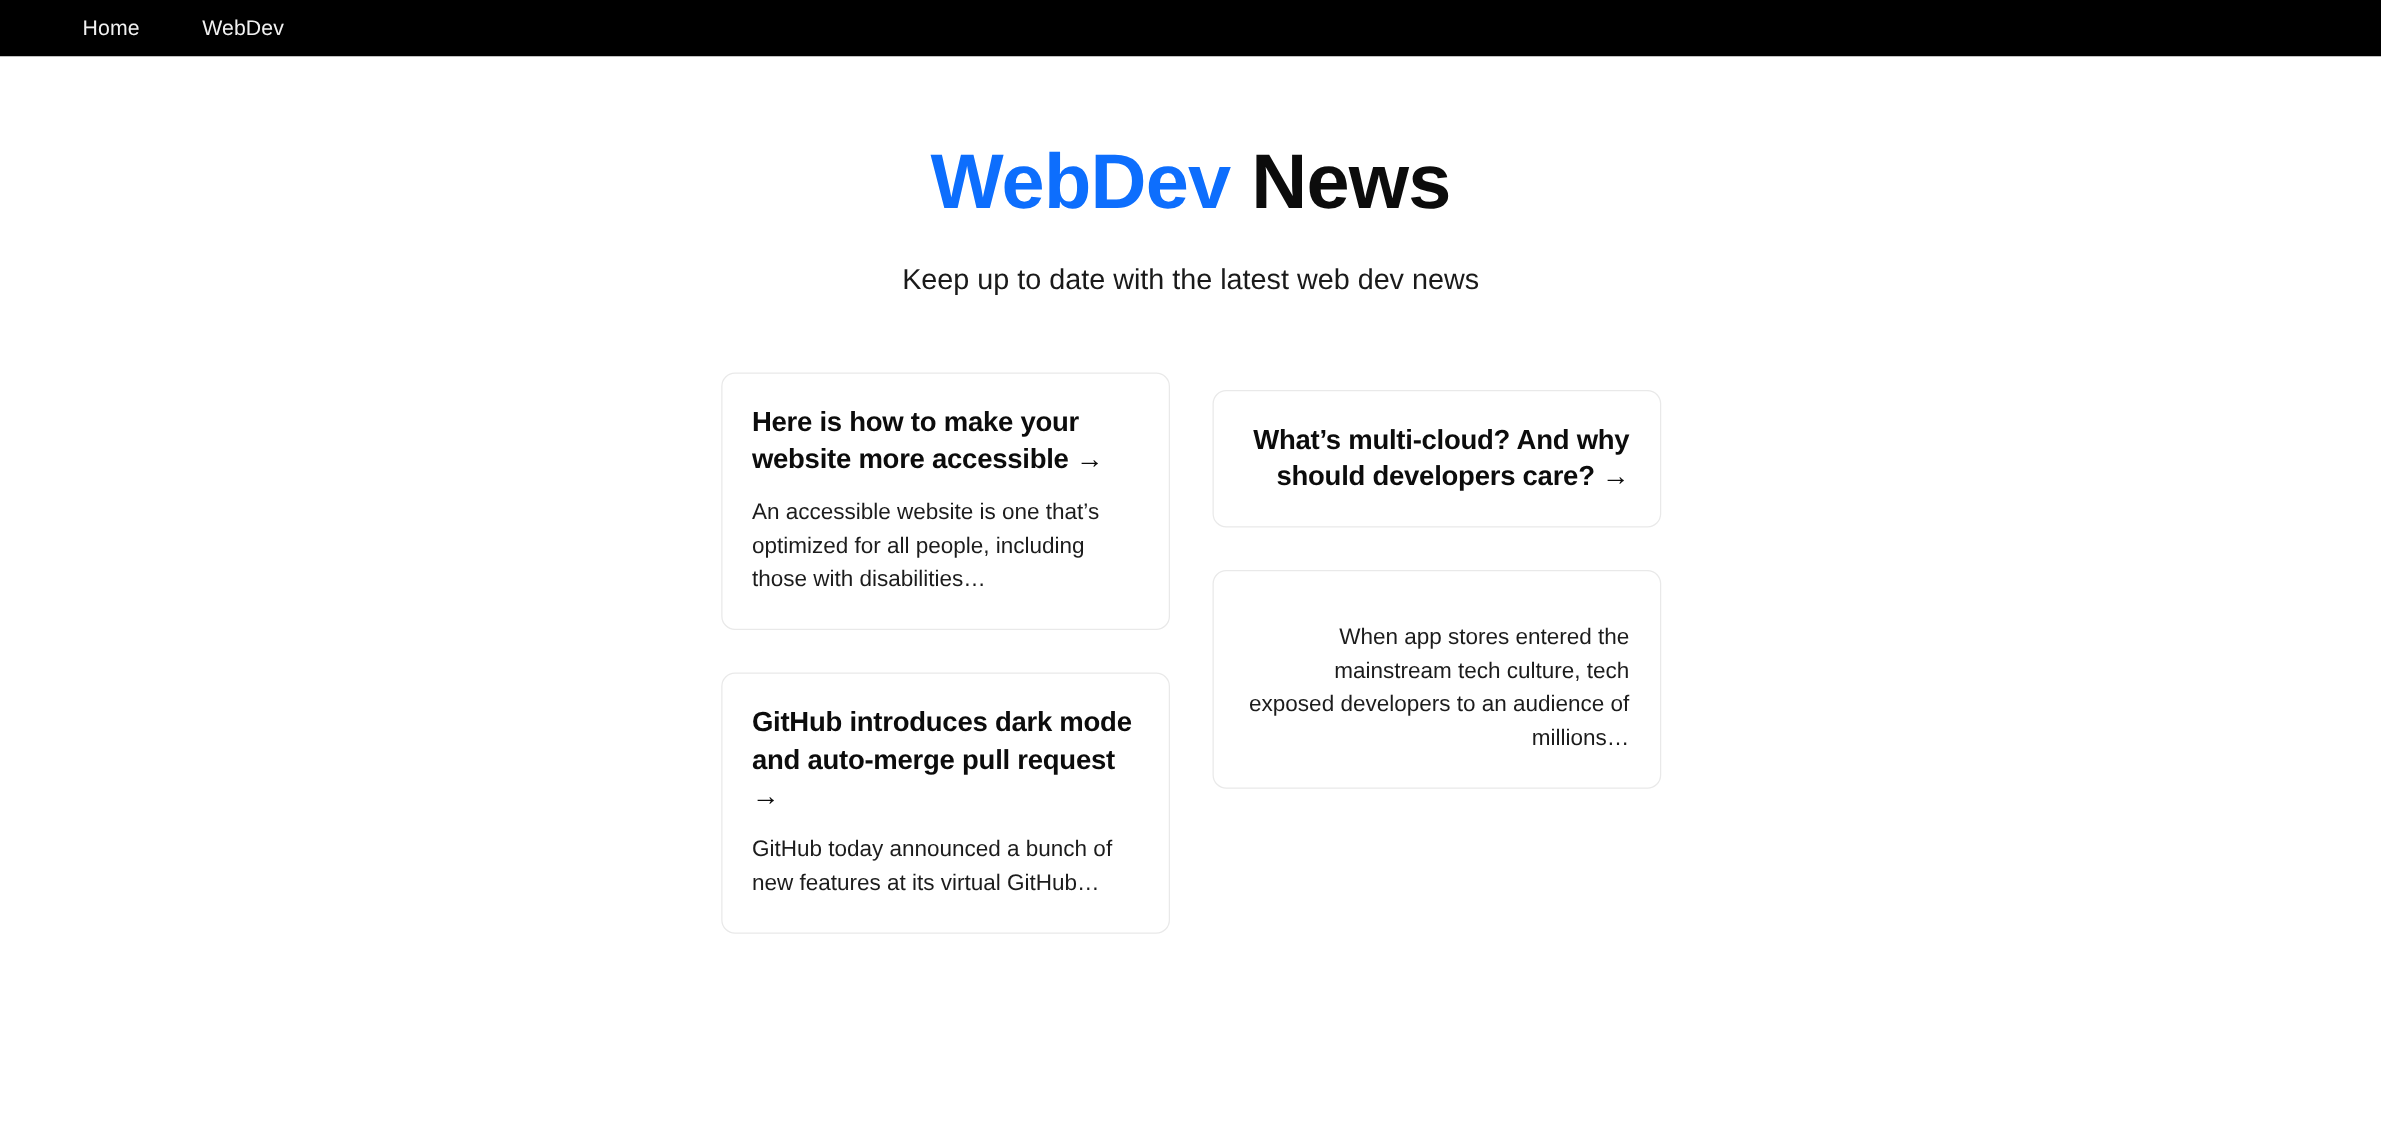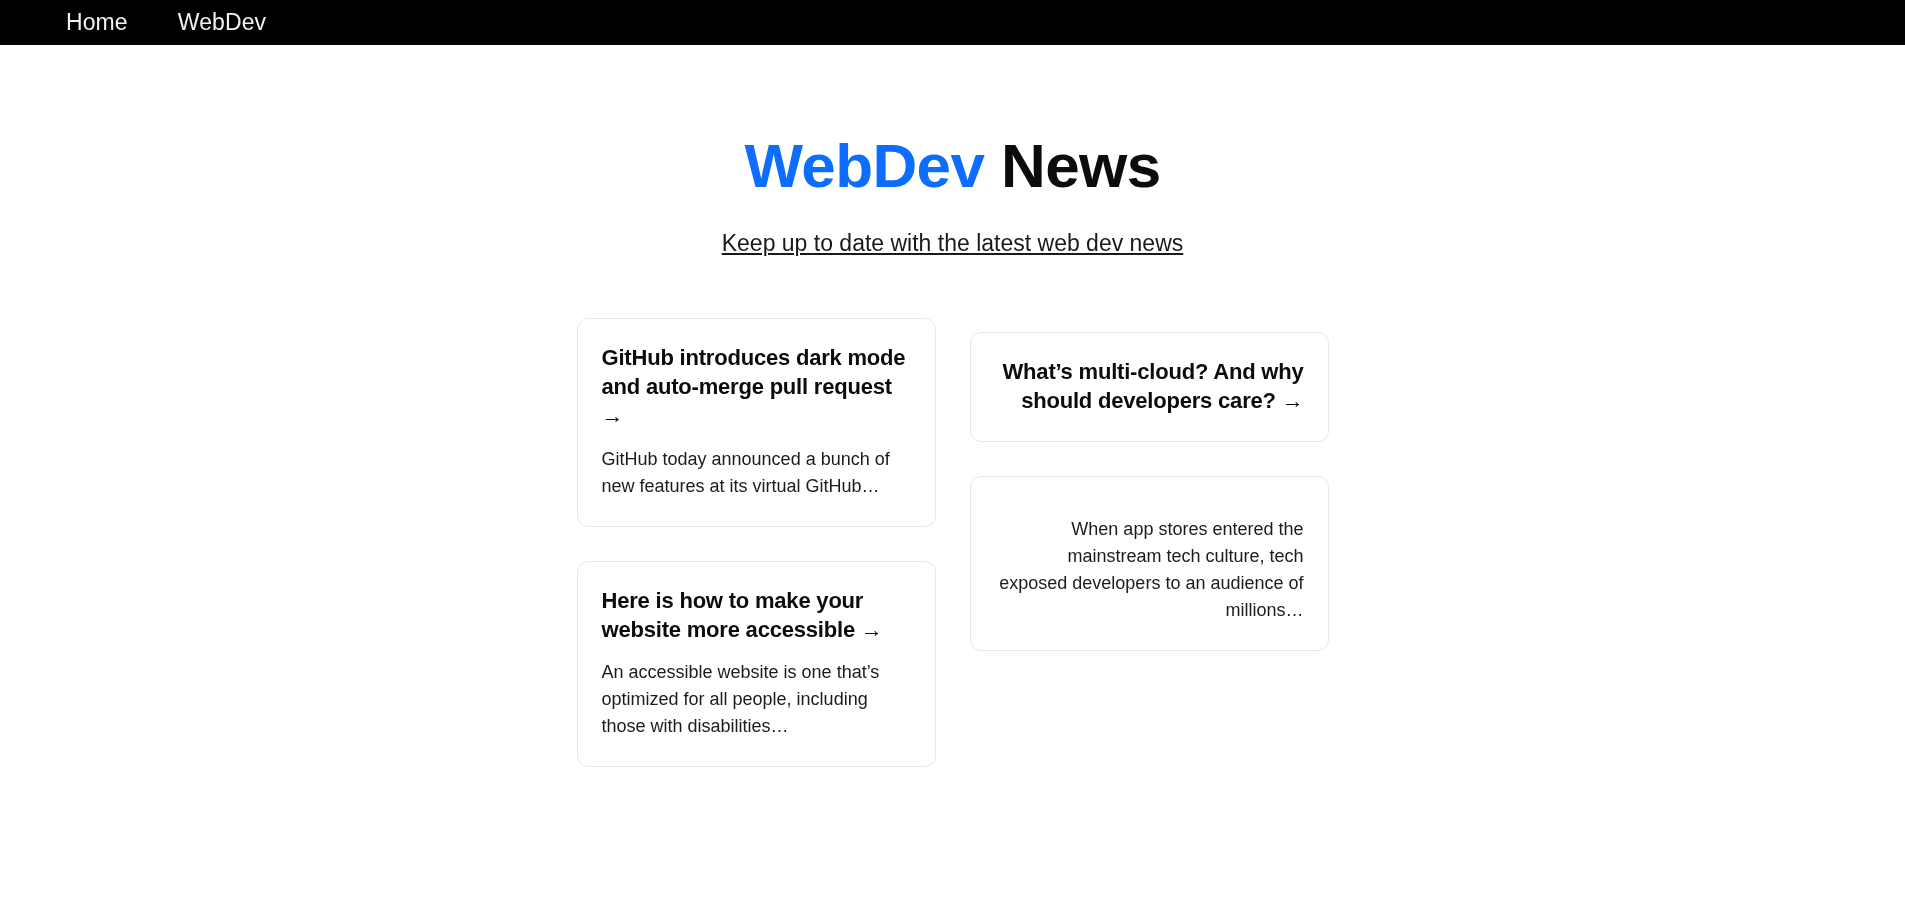--- a/index.html
+++ b/index.html
@@ -22,38 +22,38 @@
     width: 100%;
     height: 45px;
     background: #000000;
     display: flex;
     align-items: center;
     padding-left: 66px;
     gap: 50px;
   }
   .nav-link {
     color: #f1f1f1;
-    font-size: 23px;
+    font-size: 17px;
     line-height: 1;
     text-decoration: none;
     font-weight: 400;
     letter-spacing: 0.1px;
     cursor: pointer;
     white-space: nowrap;
   }
 
   
   .page {
     width: 100%;
     height: calc(100% - 45px);
     display: block;
   }
   .header {
     text-align: center;
-    padding-top: 88px;
+    padding-top: 68px;
   }
   .site-title {
     margin: 0;
     font-size: 62px;
     line-height: 1.05;
     font-weight: 700;
     letter-spacing: -0.6px;
     color: #111111;
   }
   .site-title .brand-accent {
@@ -62,21 +62,20 @@
   .site-title .brand-rest {
     color: #0c0c0c;
   }
   .tagline {
     margin: 0;
     padding-top: 31px;
     font-size: 23px;
     line-height: 1.3;
     font-weight: 400;
     color: #1a1a1a;
-    text-decoration: underline;
   }
 
   
   .cards-wrap {
     width: 752px;
     margin: 0 auto;
     padding-top: 59px;
     display: flex;
     gap: 34px;
     align-items: flex-start;
@@ -135,27 +134,27 @@
   <header class="header">
     <h1 class="site-title"><span class="brand-accent">WebDev</span><span class="brand-rest"> News</span></h1>
     <p class="tagline">Keep up to date with the latest web dev news</p>
   </header>
 
   <section class="cards-wrap">
 
     <div class="card-col col-left">
 
       <a class="card" href="#">
-        <h2 class="card-title"><span>GitHub introduces dark mode and auto-merge pull request </span><span class="arrow-glyph">→</span></h2>
-        <p class="card-desc">GitHub today announced a bunch of new features at its virtual GitHub…</p>
+        <h2 class="card-title"><span>Here is how to make your website more accessible </span><span class="arrow-glyph">→</span></h2>
+        <p class="card-desc">An accessible website is one that’s optimized for all people, including those with disabilities…</p>
       </a>
 
       <a class="card" href="#">
-        <h2 class="card-title"><span>Here is how to make your website more accessible </span><span class="arrow-glyph">→</span></h2>
-        <p class="card-desc">An accessible website is one that’s optimized for all people, including those with disabilities…</p>
+        <h2 class="card-title"><span>GitHub introduces dark mode and auto-merge pull request </span><span class="arrow-glyph">→</span></h2>
+        <p class="card-desc">GitHub today announced a bunch of new features at its virtual GitHub…</p>
       </a>
 
     </div>
 
     <div class="card-col col-right">
 
       <a class="card" href="#">
         <h2 class="card-title"><span>What’s multi-cloud? And why should developers care? </span><span class="arrow-glyph">→</span></h2>
       </a>
 

